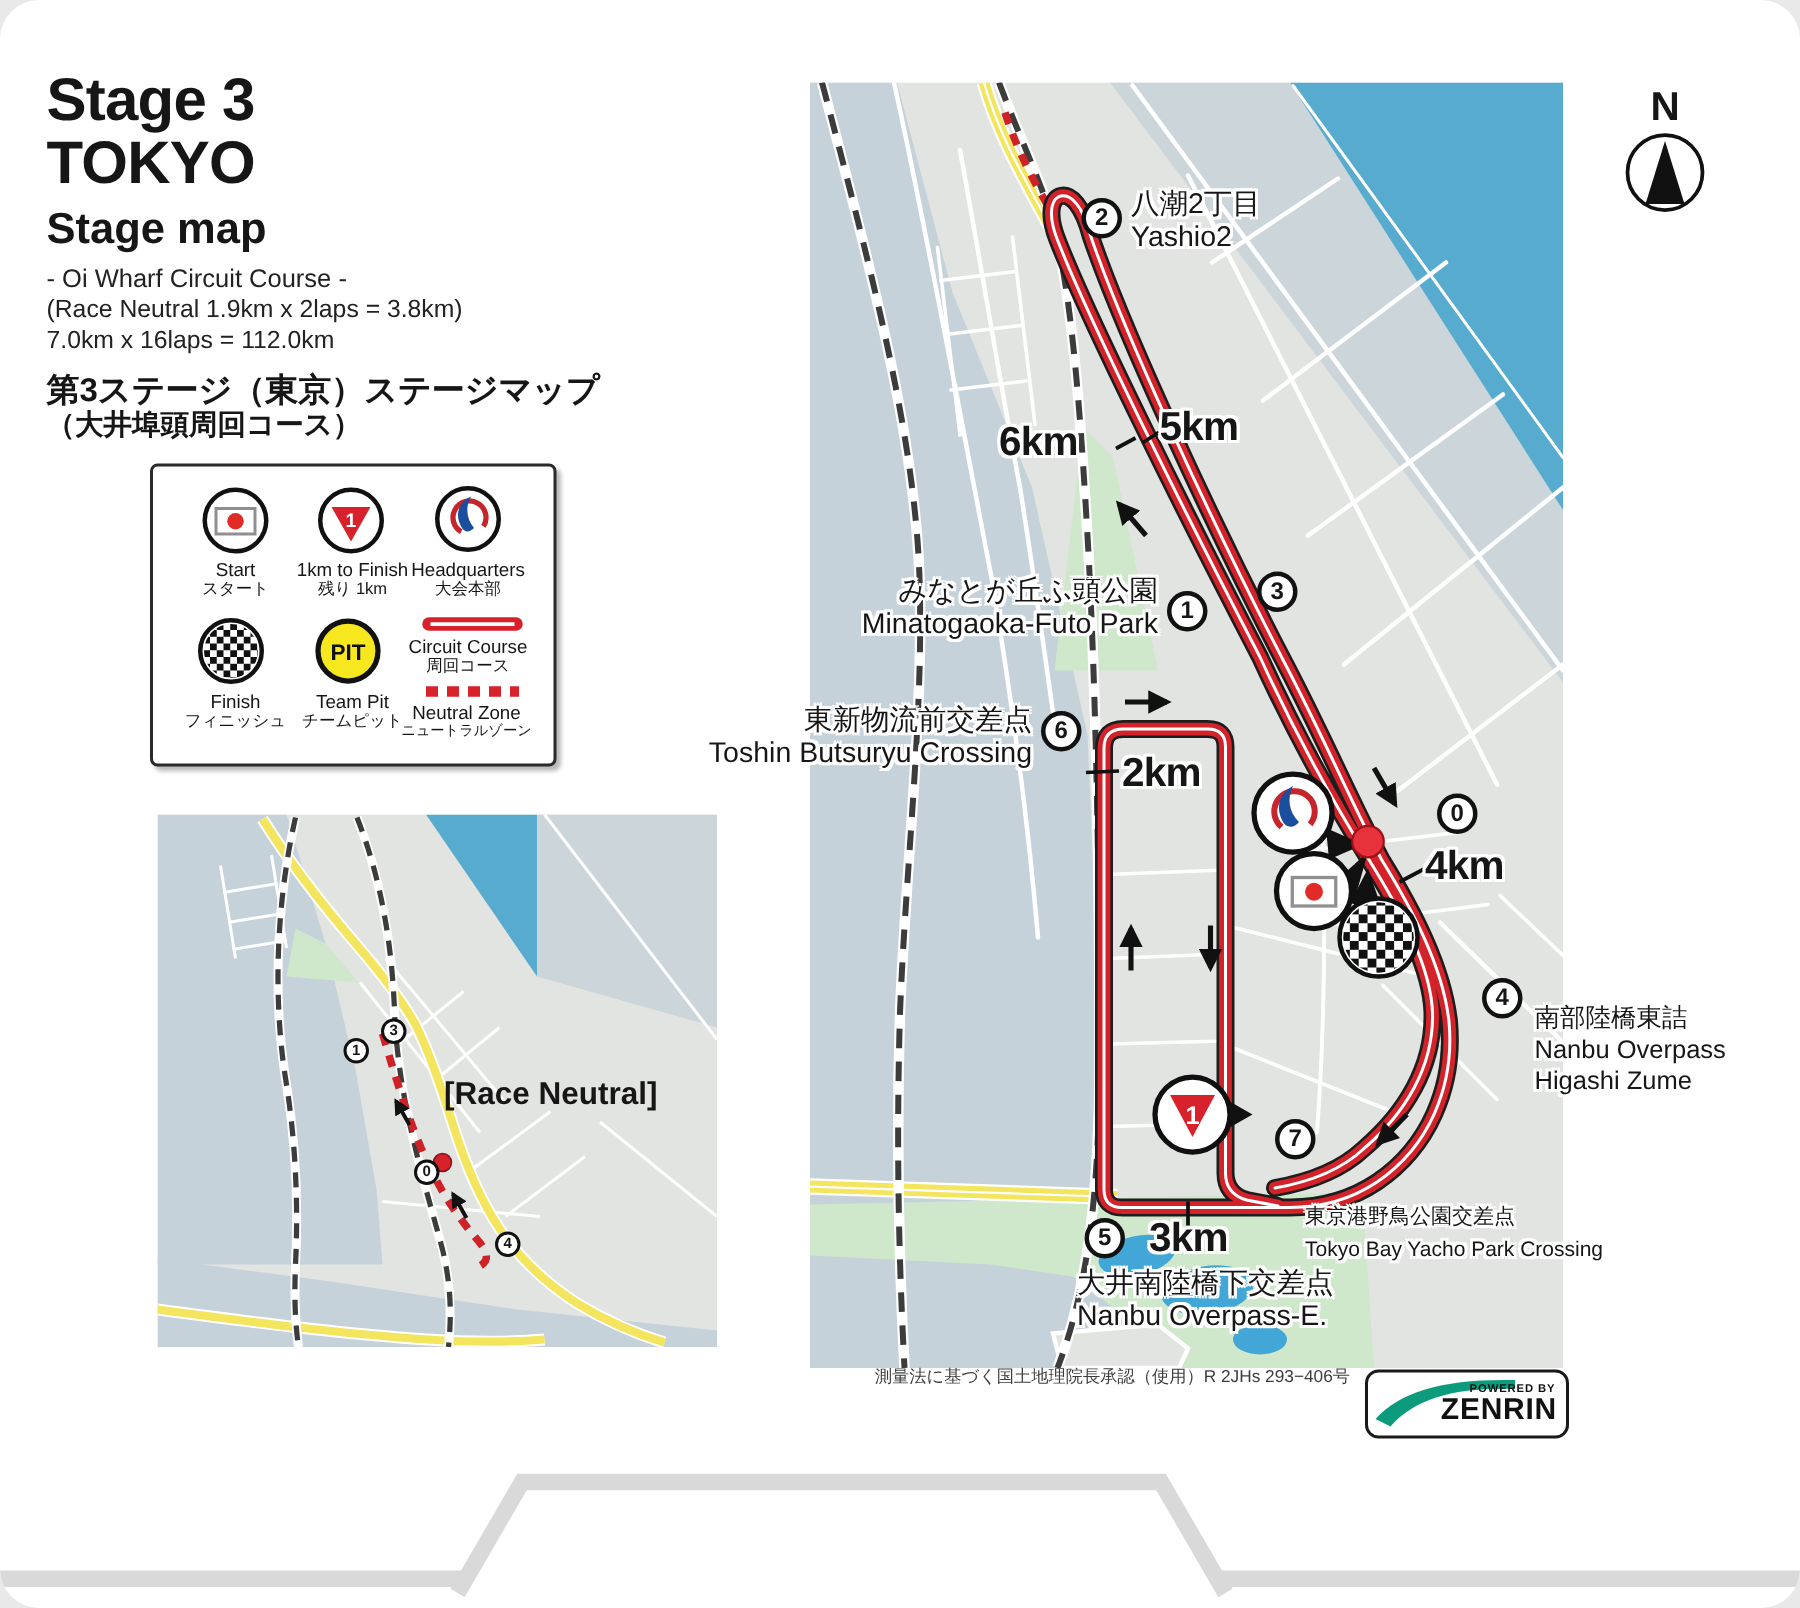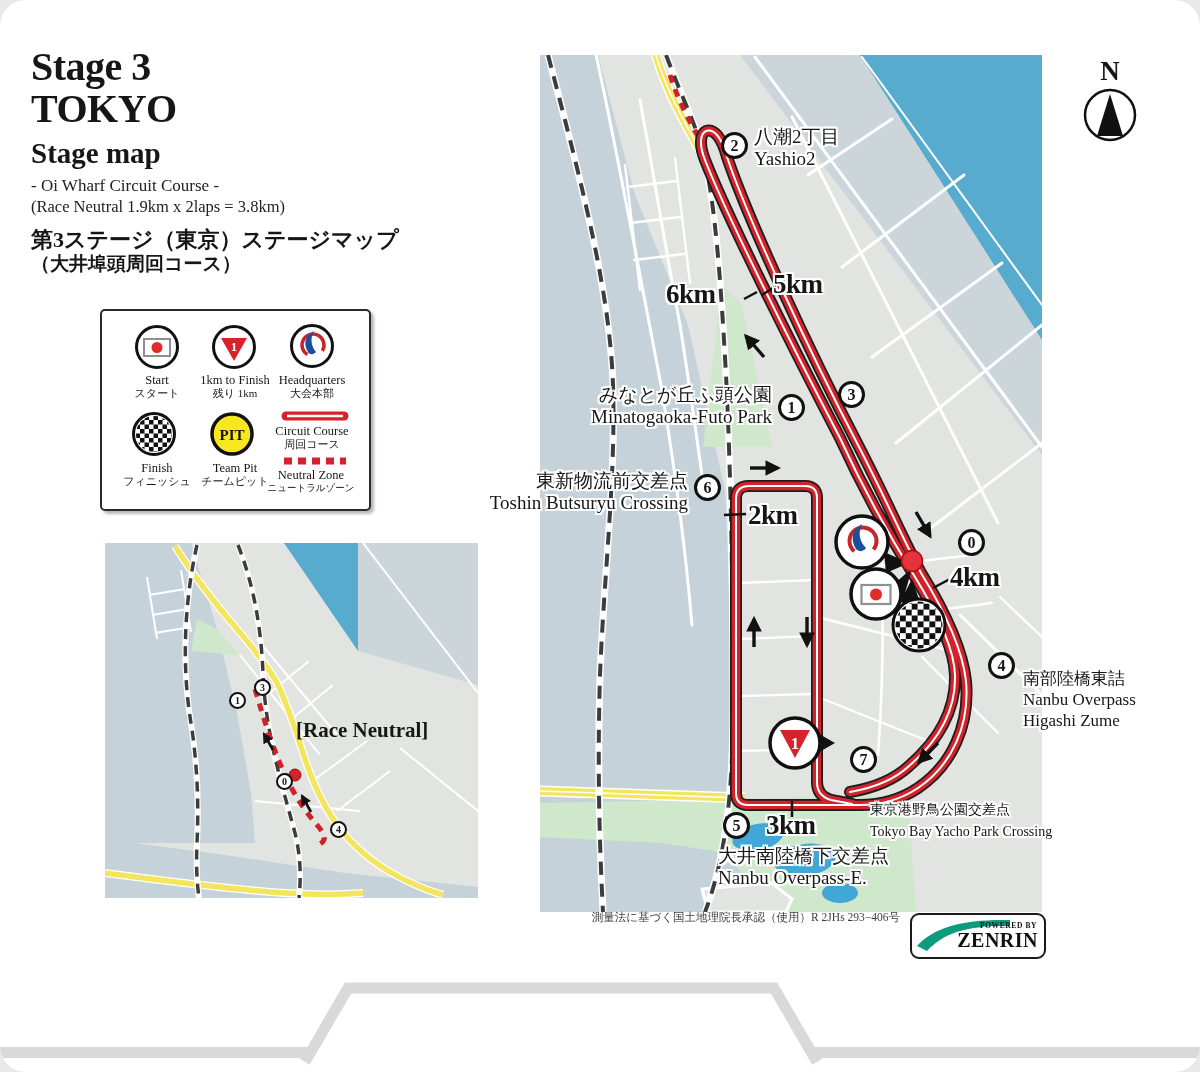--- a/index.html
+++ b/index.html
@@ -1,17 +1,17 @@
 <!DOCTYPE html>
 <html><head>
 <meta charset="utf-8">
 <style>
   html,body{margin:0;padding:0;background:#e9e9e9;}
   .stage{position:relative;width:1200px;height:1072px;background:#fff;border-radius:26px;overflow:hidden;
-         font-family:Liberation Serif, serif;color:#161616;}
+         font-family:Liberation Sans, sans-serif;color:#161616;}
   .abs{position:absolute;}
   
   .hdr{position:absolute;left:31px;top:46px;line-height:1.05;}
   .h-big{font-size:40px;font-weight:800;letter-spacing:-.5px;}
   .h-sub{font-size:29px;font-weight:800;margin-top:8px;}
   .h-line{font-size:17px;margin-top:9px;color:#222;}
   .h-line2{font-size:16.5px;margin-top:3px;color:#222;}
   .h-jp{font-size:22px;font-weight:bold;margin-top:12px;}
   .h-jp2{font-size:19px;font-weight:bold;margin-top:3px;}
   
@@ -48,20 +48,21 @@
 <body>
 
 <div class="stage">
 
   <div class="hdr">
     <div class="h-big">Stage 3</div>
     <div class="h-big">TOKYO</div>
     <div class="h-sub">Stage map</div>
     <div class="h-line">- Oi Wharf Circuit Course -</div>
     <div class="h-line2">(Race Neutral 1.9km x 2laps = 3.8km)</div>
+    <div class="h-line2">7.0km x 16laps = 112.0km</div>
     <div class="h-jp">第3ステージ（東京）ステージマップ</div>
     <div class="h-jp2">（大井埠頭周回コース）</div>
   </div>
 
   <div class="legend">
 
     <svg class="abs" style="left:32px;top:13px" width="46" height="46">
       <circle cx="23" cy="23" r="20.5" fill="#fff" stroke="#111" stroke-width="3"></circle>
       <rect x="10" y="15" width="26" height="17" fill="#fff" stroke="#8f8f8f" stroke-width="2"></rect>
       <circle cx="23" cy="23.5" r="5.5" fill="#e02b26"></circle>

